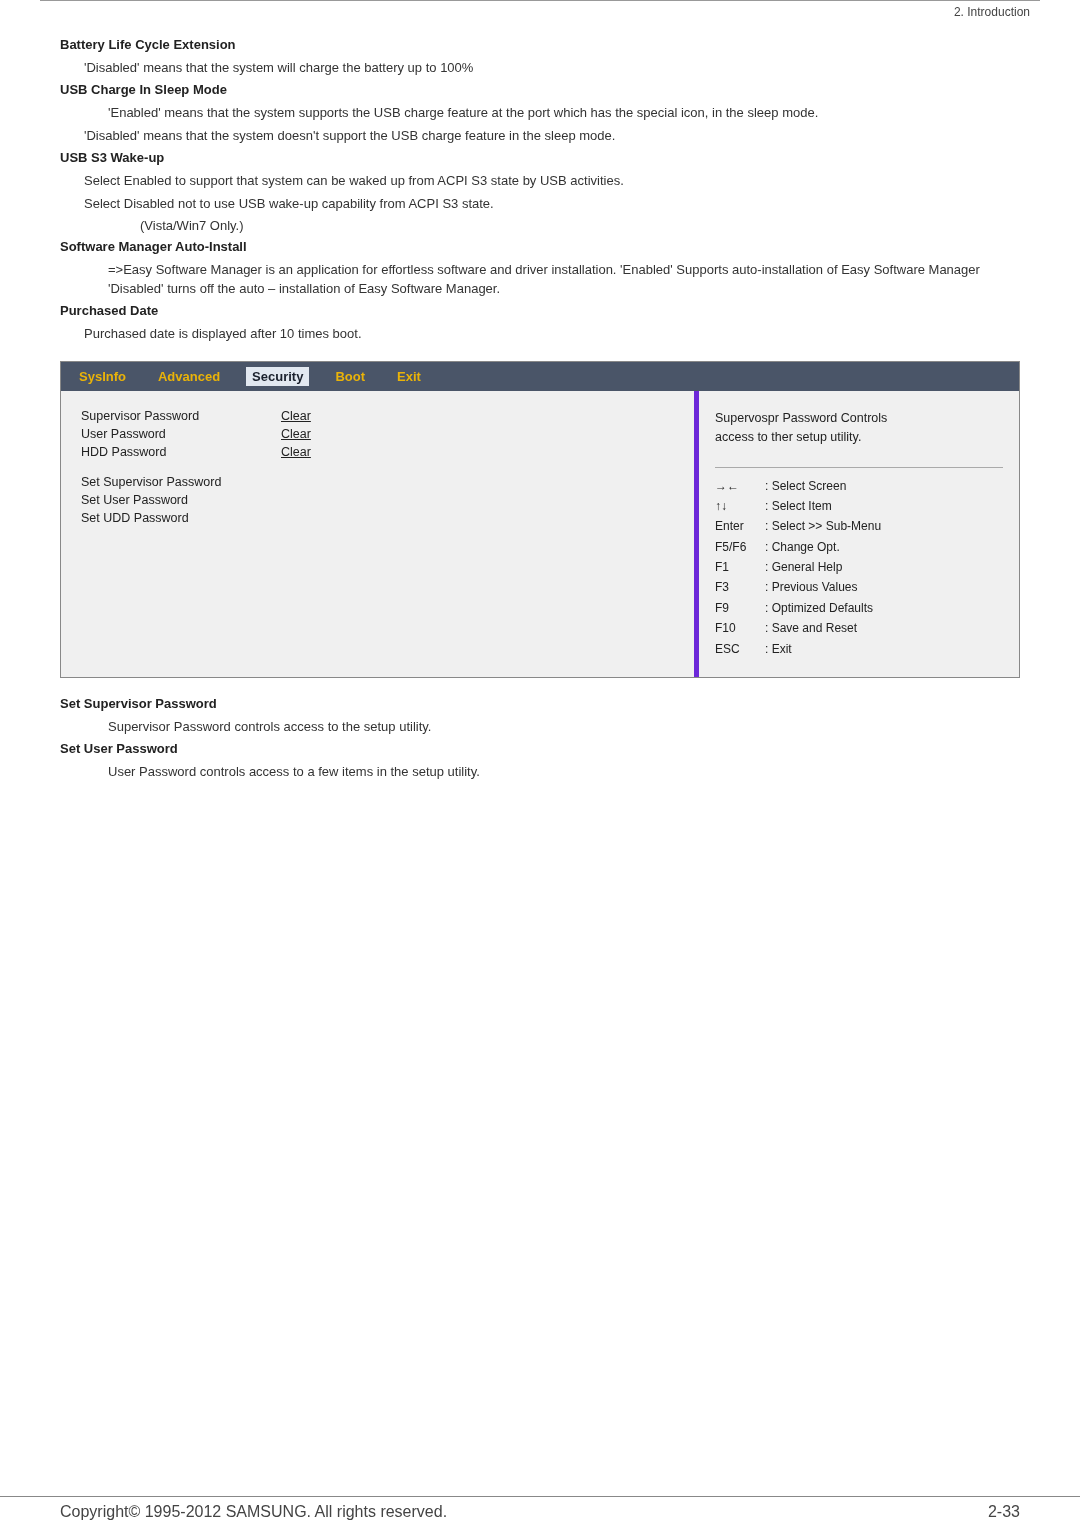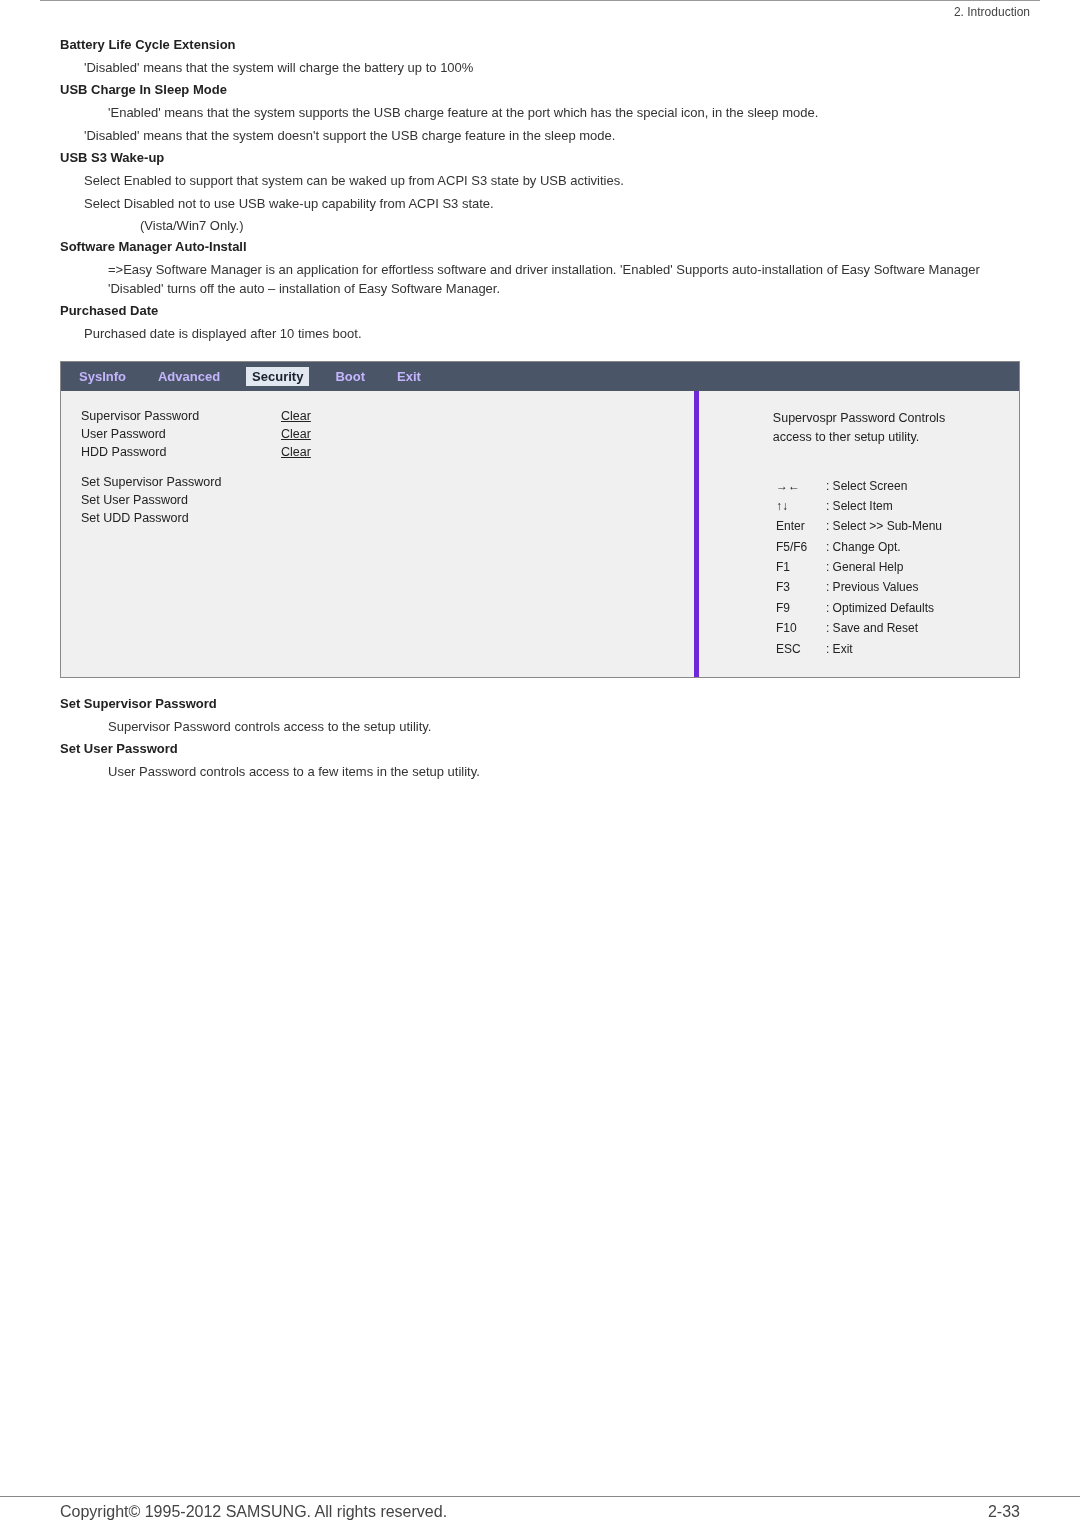--- a/index.html
+++ b/index.html
@@ -77,21 +77,21 @@
     .bios-menubar {
       background: #4a5568;
       display: flex;
       flex-direction: row;
       align-items: center;
       padding: 5px 12px;
       gap: 20px;
     }
 
     .bios-menu-item {
-      color: #c4b5fd;
+      color: #eab308;
       font-size: 13px;
       font-weight: bold;
       cursor: pointer;
       padding: 2px 6px;
     }
 
     .bios-menu-item.active {
       background: #e2e8f0;
       color: #1a202c;
     }
@@ -107,21 +107,20 @@
       padding: 18px 16px 18px 20px;
       border-right: 5px solid #6d28d9;
     }
 
     .bios-right {
       width: 320px;
       padding: 18px 16px;
       display: flex;
       flex-direction: column;
       gap: 0;
-      align-items: center;
     }
 
     .bios-item-row {
       display: flex;
       flex-direction: row;
       margin-bottom: 4px;
       font-size: 13px;
     }
 
     .bios-item-label {

